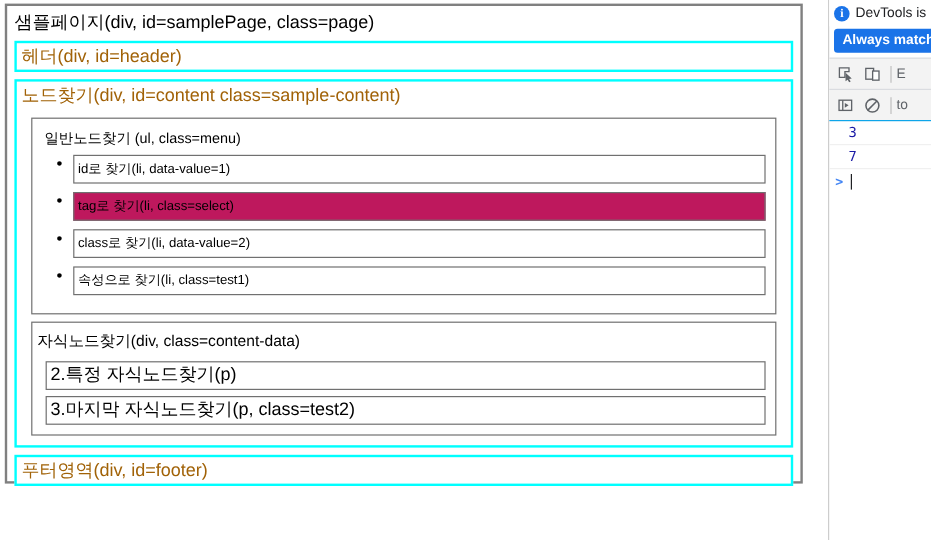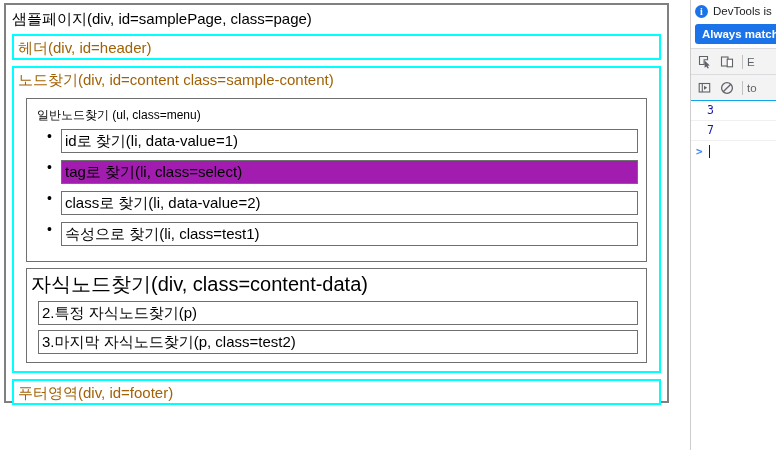--- a/index.html
+++ b/index.html
@@ -61,30 +61,30 @@
   }
   .menu-list li::before {
     content: "\2022";
     position: absolute; left: -14px; top: -1px;
     font-size: 14px; color: #000;
   }
   .item-box {
     border: 1px solid #707070;
     box-sizing: border-box;
     height: 24px;
-    font-size: 15px; line-height: 22px; color: #000;
+    font-size: 11px; line-height: 22px; color: #000;
     padding-left: 3px;
     background: #ffffff;
     white-space: nowrap;
     overflow: hidden;
   }
-  .item-box.selected { background: #a21caf; }
+  .item-box.selected { background: #be185d; }
 
   .data-label {
-    font-size: 20px; color: #000; line-height: 20px;
+    font-size: 13px; color: #000; line-height: 20px;
     padding: 5px 0 2px 4px; white-space: nowrap;
   }
   .para-box {
     border: 1px solid #707070;
     box-sizing: border-box;
     height: 24px;
     margin: 5px 8px 0 11px;
     font-size: 15px; line-height: 22px; color: #000;
     padding-left: 3px;
     background: #ffffff;

